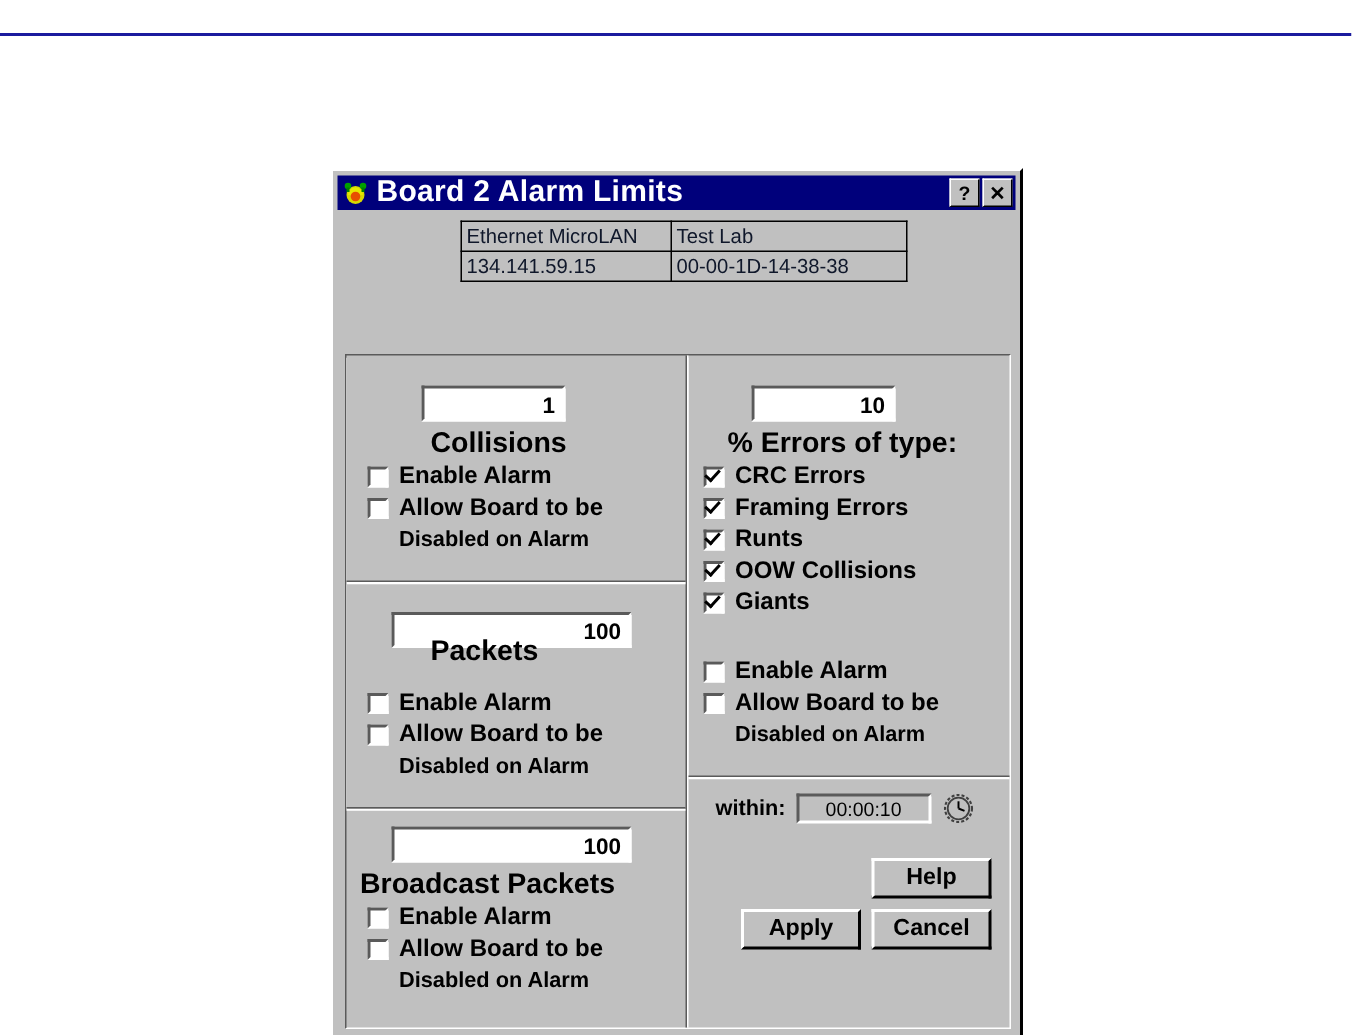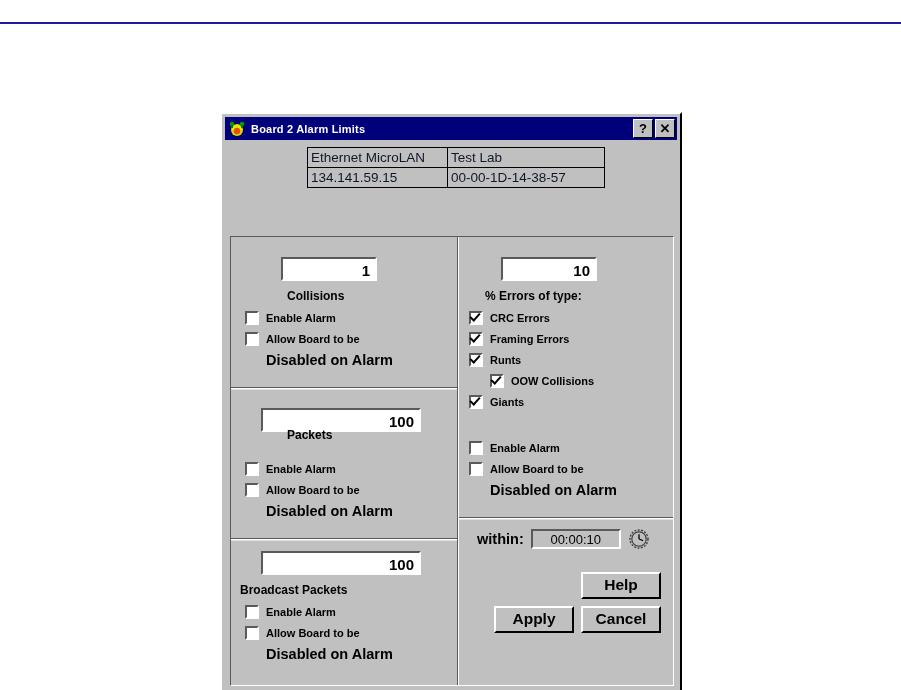--- a/index.html
+++ b/index.html
@@ -55,21 +55,21 @@
   }
   .title-icon {
     width: 18px;
     height: 18px;
     flex: 0 0 auto;
     margin-right: 5px;
     position: relative;
   }
   .title-text {
     color: #ffffff;
-    font-size: 11px;
+    font-size: 20px;
     font-weight: bold;
     letter-spacing: 0.2px;
     flex: 1 1 auto;
     white-space: nowrap;
     overflow: hidden;
   }
   .tb-buttons { display: flex; gap: 2px; flex: 0 0 auto; }
   .tb-btn {
     width: 20px;
     height: 19px;
@@ -164,21 +164,21 @@
     color: #000000;
     text-align: right;
     padding: 1px 5px 0 0;
     line-height: 21px;
     font-family: "Liberation Sans", sans-serif;
   }
   .field-w-small { width: 96px; }
   .field-w-big { width: 160px; }
 
   .caption {
-    font-size: 12px;
+    font-size: 19px;
     font-weight: bold;
     color: #000000;
     line-height: 18px;
     white-space: nowrap;
   }
 
   .cb-row {
     display: flex;
     align-items: flex-start;
     gap: 7px;
@@ -202,21 +202,21 @@
     position: absolute;
     left: 1px;
     top: -2px;
     width: 4px;
     height: 8px;
     border-right: 2px solid #000000;
     border-bottom: 2px solid #000000;
     transform: rotate(42deg);
   }
   .cb-label {
-    font-size: 11px;
+    font-size: 16px;
     font-weight: bold;
     color: #000000;
     line-height: 18px;
     white-space: nowrap;
   }
   .cont-label {
     font-size: 14.5px;
     font-weight: bold;
     color: #000000;
     line-height: 18px;
@@ -305,21 +305,21 @@
   </div>
 
   <table class="id-table">
     <tbody>
         <tr>
       <td class="id-col-a">Ethernet MicroLAN</td>
       <td class="id-col-b">Test Lab</td>
     </tr>
     <tr>
       <td class="id-col-a">134.141.59.15</td>
-      <td class="id-col-b">00-00-1D-14-38-57</td>
+      <td class="id-col-b">00-00-1D-14-38-38</td>
     </tr>
   </tbody>
     </table>
 
   <div class="content">
 
     <div class="col-left">
 
       <div class="panel sep-below" style="height:151px;">
         <div class="field field-w-small" style="position:absolute;left:50px;top:20px;">1</div>
@@ -376,21 +376,21 @@
           <span class="cb-label">CRC Errors</span>
         </div>
         <div class="cb-row" style="position:absolute;left:10px;top:93px;">
           <span class="cb checked"></span>
           <span class="cb-label">Framing Errors</span>
         </div>
         <div class="cb-row" style="position:absolute;left:10px;top:114px;">
           <span class="cb checked"></span>
           <span class="cb-label">Runts</span>
         </div>
-        <div class="cb-row" style="position:absolute;left:10px;top:135px;margin-left:21px;">
+        <div class="cb-row" style="position:absolute;left:10px;top:135px;">
           <span class="cb checked"></span>
           <span class="cb-label">OOW Collisions</span>
         </div>
         <div class="cb-row" style="position:absolute;left:10px;top:156px;">
           <span class="cb checked"></span>
           <span class="cb-label">Giants</span>
         </div>
 
         <div class="cb-row" style="position:absolute;left:10px;top:202px;">
           <span class="cb"></span>

